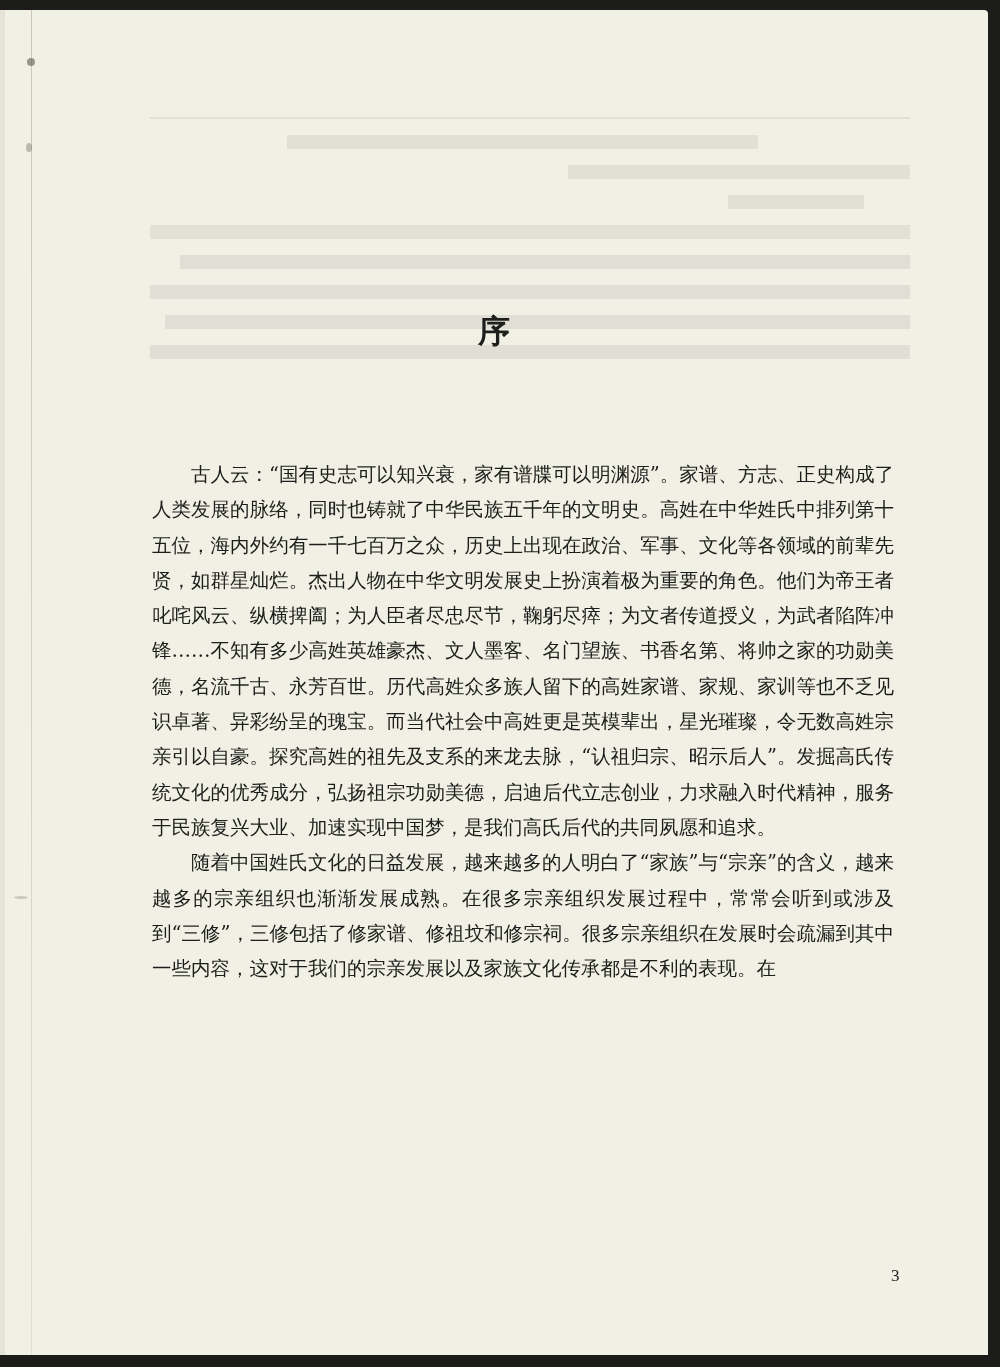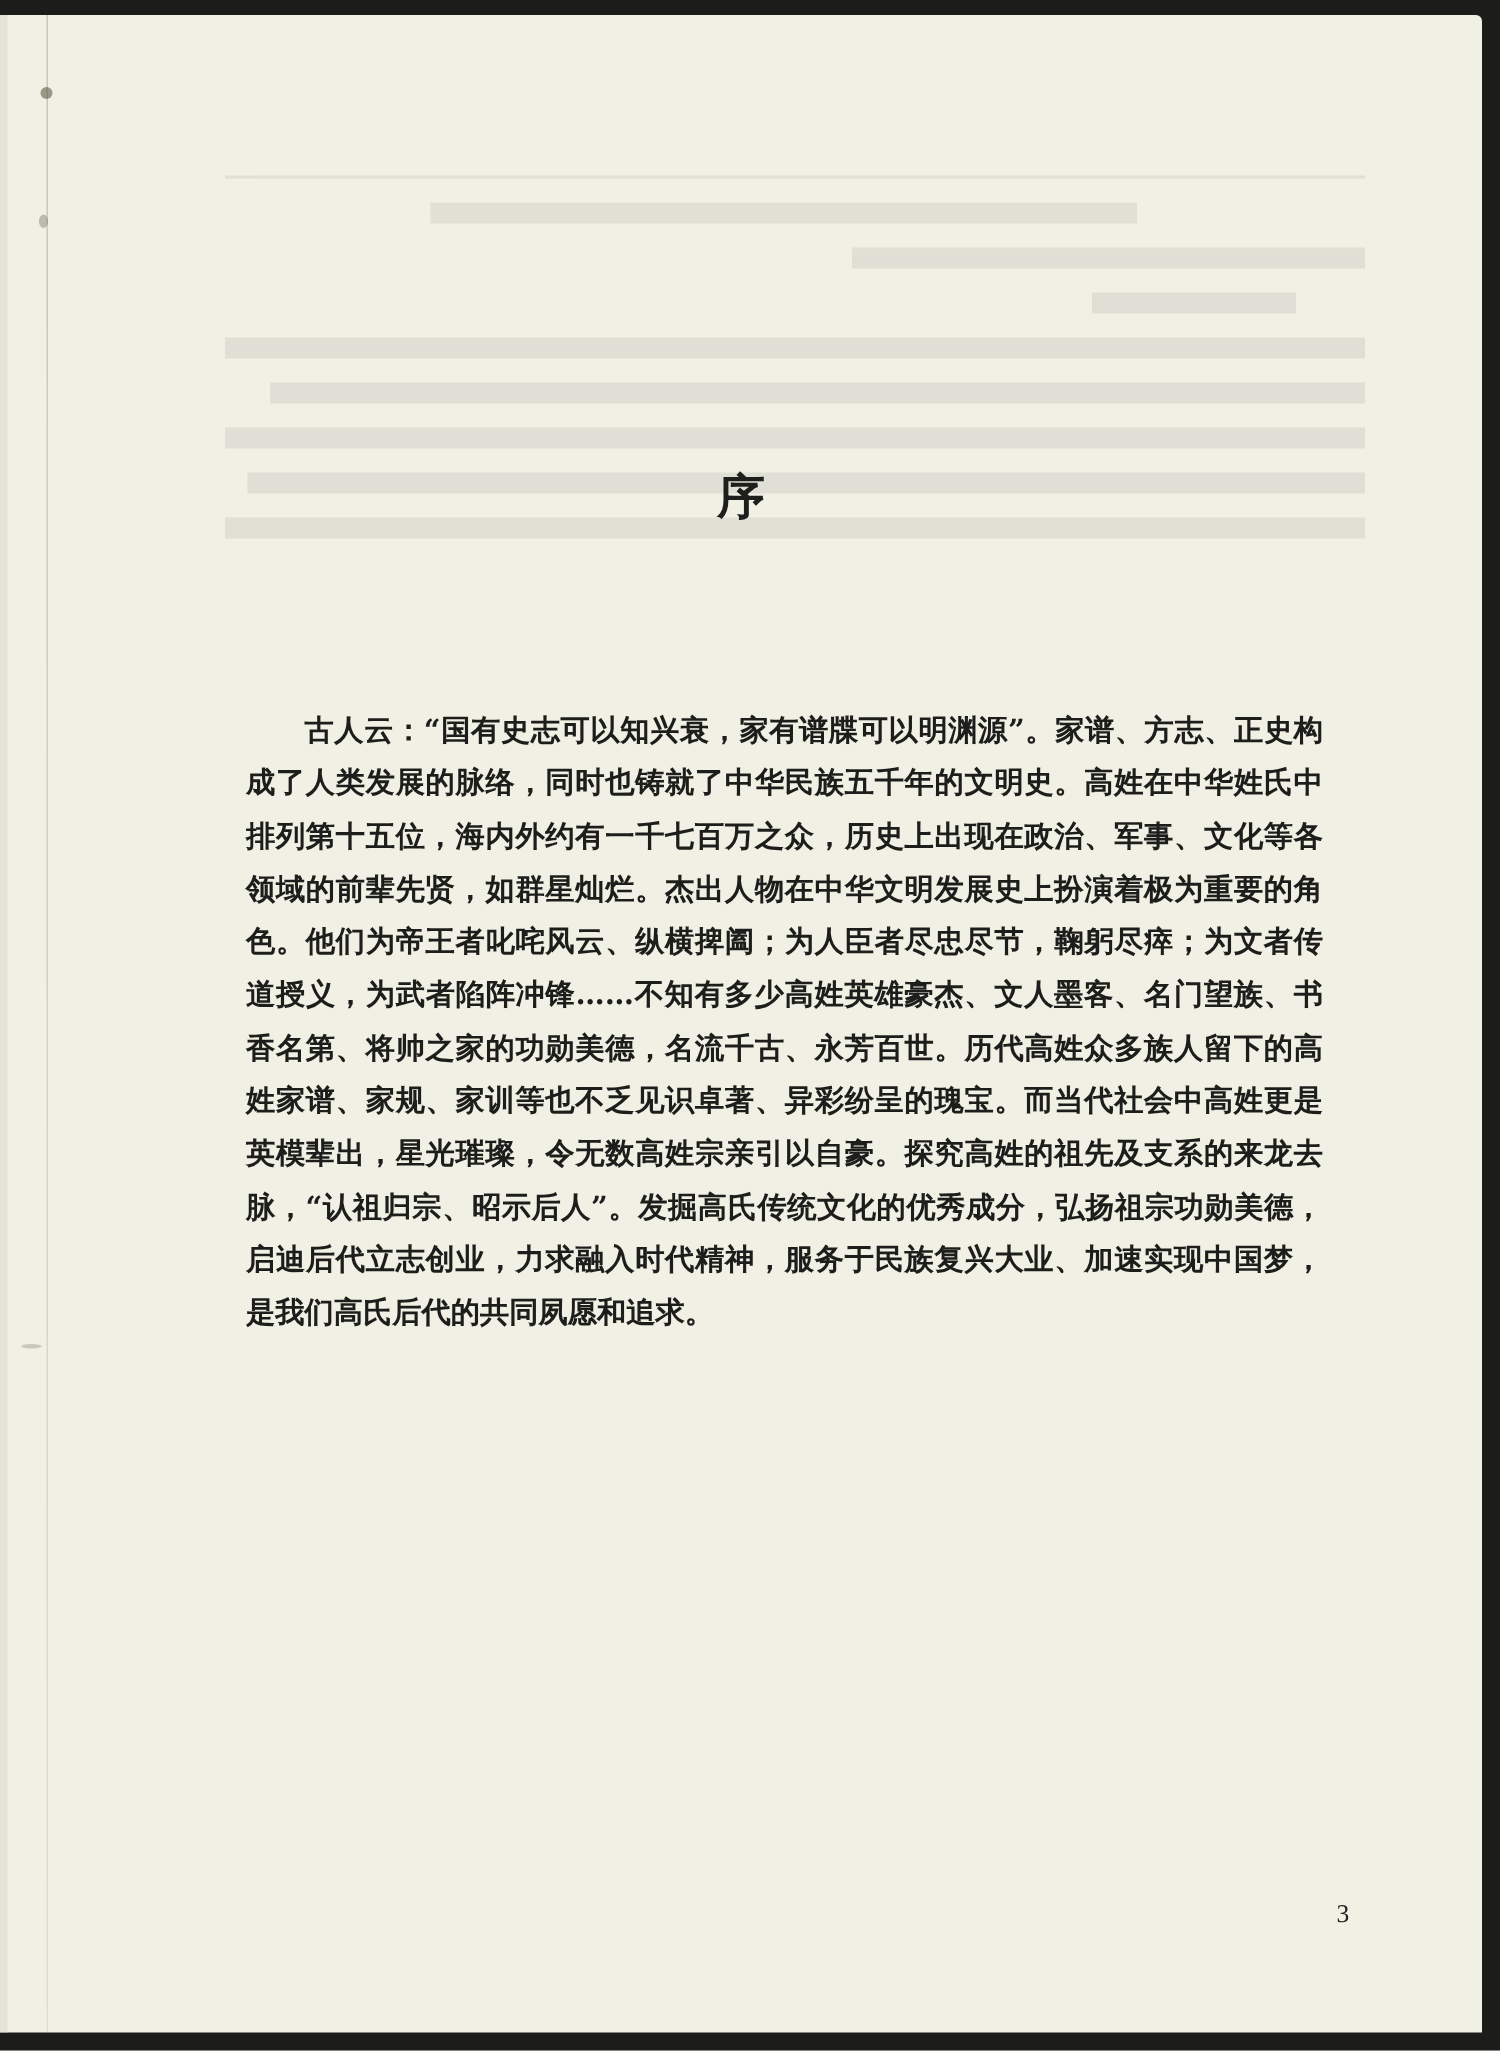--- a/index.html
+++ b/index.html
@@ -86,23 +86,22 @@
       position: absolute;
       left: 152px;
       top: 447px;
       width: 742px;
       color: #1d1d1b;
       font-size: 19.5px;
       line-height: 35.3px;
       text-align: justify;
     }
     .body-text p {
-      margin: 12px;
+      margin: 0;
       text-indent: 2em;
-      font-weight: bold;
     }
     .page-number {
       position: absolute;
       left: 891px;
       top: 1256px;
       font-family: "Liberation Serif", "DejaVu Serif", serif;
       font-size: 17px;
       color: #222;
     }
   </style>
@@ -125,16 +124,17 @@
     <div class="blk" style="width:96%;"></div>
     <div class="blk" style="width:100%;"></div>
     <div class="blk" style="width:98%;"></div>
     <div class="blk" style="width:100%;"></div>
   </div>
 
   <div class="title">序</div>
 
   <div class="body-text">
     <p>古人云：“国有史志可以知兴衰，家有谱牒可以明渊源”。家谱、方志、正史构成了人类发展的脉络，同时也铸就了中华民族五千年的文明史。高姓在中华姓氏中排列第十五位，海内外约有一千七百万之众，历史上出现在政治、军事、文化等各领域的前辈先贤，如群星灿烂。杰出人物在中华文明发展史上扮演着极为重要的角色。他们为帝王者叱咤风云、纵横捭阖；为人臣者尽忠尽节，鞠躬尽瘁；为文者传道授义，为武者陷阵冲锋……不知有多少高姓英雄豪杰、文人墨客、名门望族、书香名第、将帅之家的功勋美德，名流千古、永芳百世。历代高姓众多族人留下的高姓家谱、家规、家训等也不乏见识卓著、异彩纷呈的瑰宝。而当代社会中高姓更是英模辈出，星光璀璨，令无数高姓宗亲引以自豪。探究高姓的祖先及支系的来龙去脉，“认祖归宗、昭示后人”。发掘高氏传统文化的优秀成分，弘扬祖宗功勋美德，启迪后代立志创业，力求融入时代精神，服务于民族复兴大业、加速实现中国梦，是我们高氏后代的共同夙愿和追求。</p>
+    <p>随着中国姓氏文化的日益发展，越来越多的人明白了“家族”与“宗亲”的含义，越来越多的宗亲组织也渐渐发展成熟。在很多宗亲组织发展过程中，常常会听到或涉及到“三修”，三修包括了修家谱、修祖坟和修宗祠。很多宗亲组织在发展时会疏漏到其中一些内容，这对于我们的宗亲发展以及家族文化传承都是不利的表现。在</p>
   </div>
 
   <div class="page-number">3</div>
 </div>
 
 </body></html>

